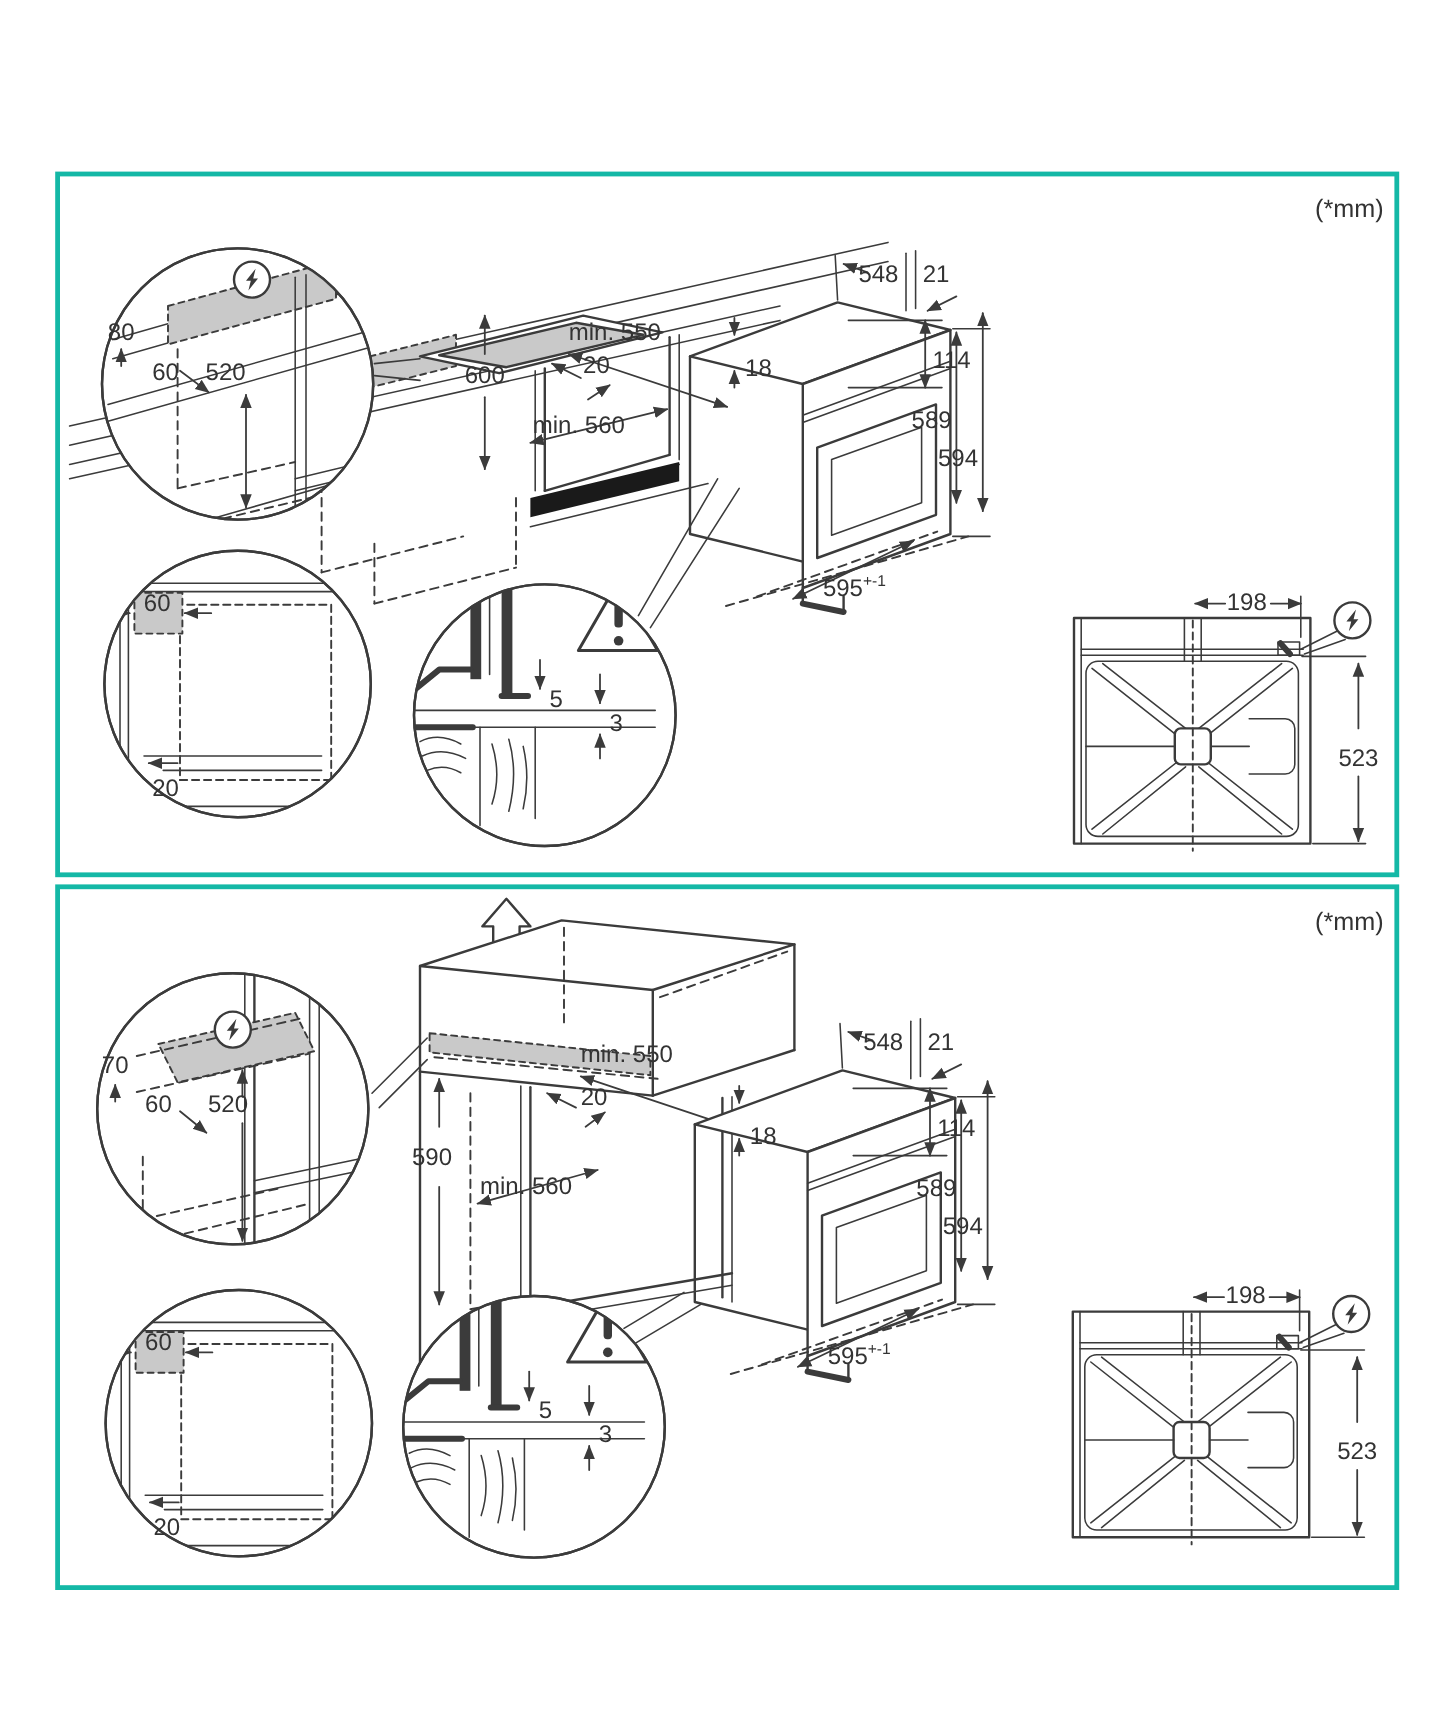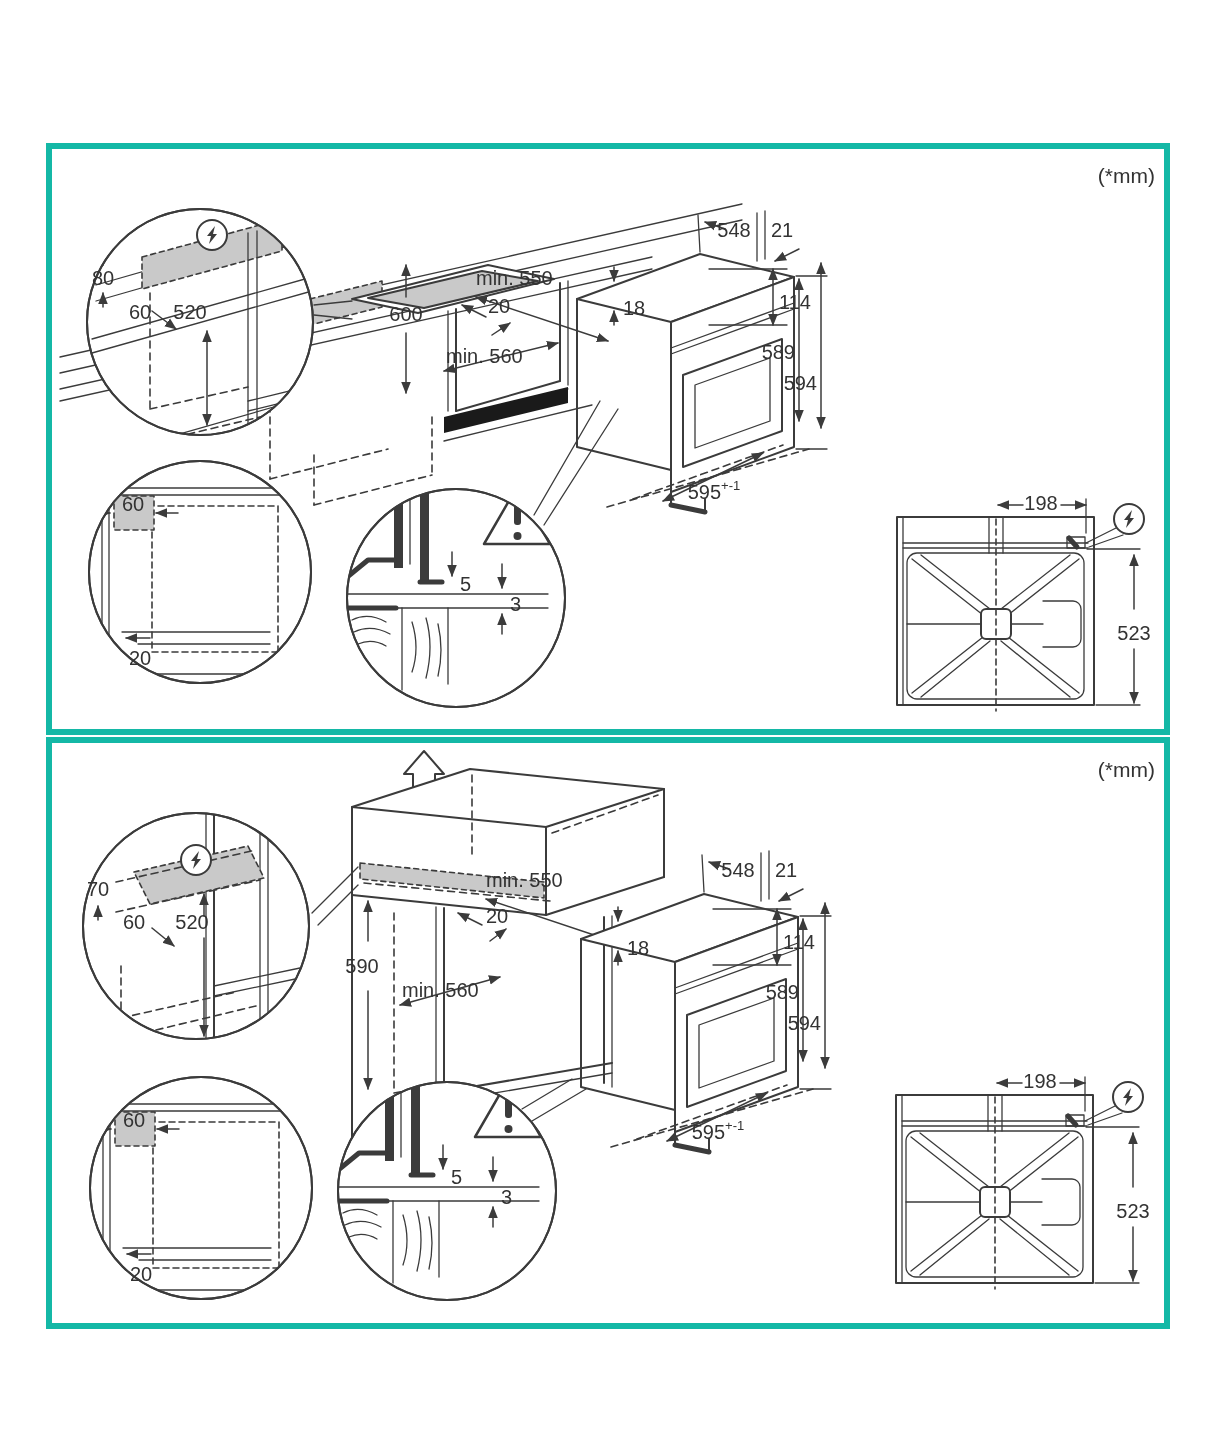--- a/index.html
+++ b/index.html
@@ -1,17 +1,17 @@
 <!DOCTYPE html>
 <html><head>
 <meta charset="utf-8">
 <style>
   html,body{margin:0;padding:0;background:#ffffff;}
   body{width:1206px;height:1435px;position:relative;font-family:"Liberation Sans",sans-serif;}
-  .panel{position:absolute;left:46px;width:1112px;height:580px;border:6px solid #14b8a6;background:#ffffff;box-sizing:content-box;}
+  .panel{position:absolute;left:46px;width:1112px;height:580px;border:4px solid #14b8a6;background:#ffffff;box-sizing:content-box;}
   #panel-top{top:143px;}
   #panel-bottom{top:737px;}
   .panel svg{display:block;width:1112px;height:580px;}
   
   svg path,svg line,svg rect,svg circle,svg polygon,svg polyline{stroke:#3b3b3b;fill:none;stroke-width:2;stroke-linecap:round;stroke-linejoin:round;}
   .thin{stroke-width:1.3;}
   .dl{stroke-width:1.5;}
   .dash{stroke-dasharray:7 5;stroke-width:1.6;}
   .dashf{stroke-dasharray:6 4;stroke-width:1.6;}
   .thick{stroke-width:5;}

